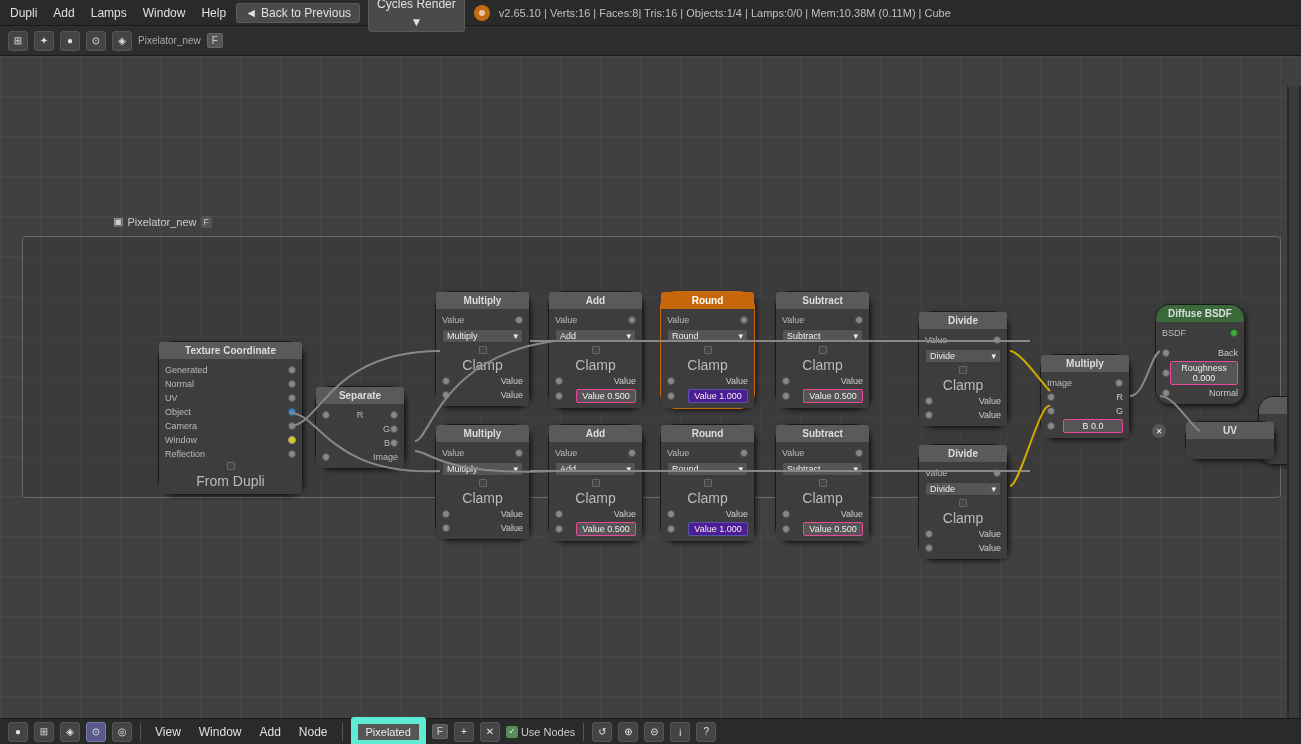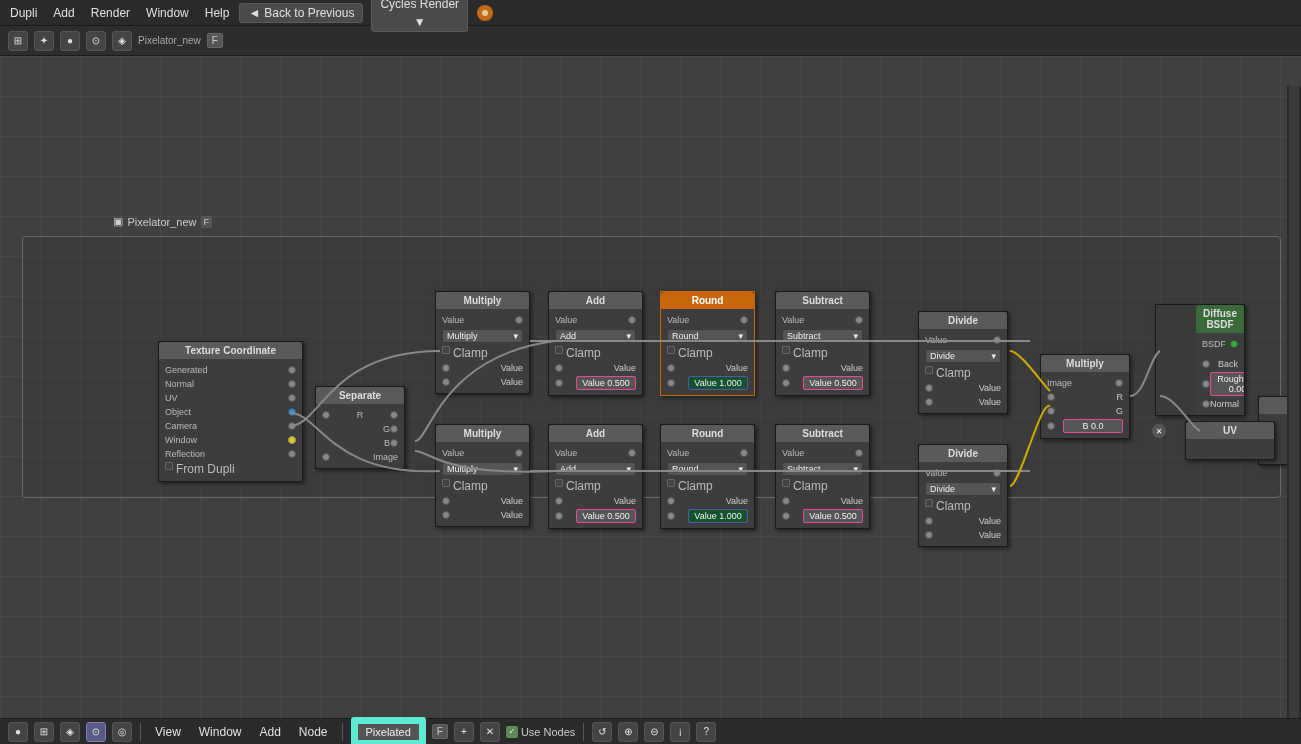--- a/index.html
+++ b/index.html
@@ -130,21 +130,21 @@
       display: flex;
       align-items: center;
       gap: 4px;
       font-size: 11px;
       color: #ccc;
     }
 
     
     .node {
       position: absolute;
-      border-radius: 0;
+      border-radius: 15px;
       min-width: 90px;
       font-size: 10px;
       border: 1px solid #1a1a1a;
       background: #3a3a3a;
       box-shadow: 2px 2px 4px rgba(0,0,0,0.5);
     }
 
     .node-header {
       border-radius: 3px 3px 0 0;
       padding: 3px 6px;
@@ -209,42 +209,44 @@
       border: 1px solid #ec4899;
       border-radius: 2px;
       padding: 1px 4px;
       font-size: 9px;
       color: #eee;
       min-width: 60px;
       text-align: center;
     }
 
     .node-field.highlight {
-      background: #14532d;
+      background: #4c1d95;
       border-color: #5555aa;
     }
 
     .node-label-right {
       text-align: right;
       font-size: 9px;
       color: #bbb;
     }
 
     .node-label-left {
       text-align: left;
       font-size: 9px;
       color: #bbb;
     }
 
     .checkbox-row {
       display: flex;
+      align-items: center;
       gap: 3px;
       padding: 1px 2px;
-      font-size: 12px;
+      font-size: 14px;
       color: #bbb;
+      flex-direction: column;
     }
 
     .mini-checkbox {
       width: 8px;
       height: 8px;
       border: 1px solid #666;
       background: #444;
       border-radius: 1px;
       flex-shrink: 0;
     }
@@ -401,39 +403,40 @@
       height: 100%;
       background: #3a3a3a;
     }
   </style>
 </head>
 <body>
 
 <div id="top-bar">
   <div class="menu-item">Dupli</div>
   <div class="menu-item">Add</div>
-  <div class="menu-item">Render</div>
+  <div class="menu-item">Lamps</div>
   <div class="menu-item">Window</div>
   <div class="menu-item">Help</div>
 
   <div id="back-btn">
     <span>◄</span>
     <span>Back to Previous</span>
   </div>
 
   <div id="render-mode">
     <span>Cycles Render</span>
     <span>▼</span>
   </div>
 
   <svg id="blender-icon" viewBox="0 0 18 18">
     <circle cx="9" cy="9" r="8" fill="#e87d0d" opacity="0.8"></circle>
     <circle cx="9" cy="9" r="3" fill="white" opacity="0.6"></circle>
   </svg>
 
+  <div id="status-bar-top">v2.65.10 | Verts:16 | Faces:8| Tris:16 | Objects:1/4 | Lamps:0/0 | Mem:10.38M (0.11M) | Cube</div>
 </div>
 
 <div id="main-area">
 
   <div id="node-editor-header">
 
     <div class="bottom-icon-btn">⊞</div>
     <div class="bottom-icon-btn">✦</div>
     <div class="bottom-icon-btn">●</div>
     <div class="bottom-icon-btn">⊙</div>
@@ -867,21 +870,21 @@
           <span class="node-socket socket-gray"></span>
           <span>G</span>
         </div>
         <div class="node-row">
           <span class="node-socket socket-gray"></span>
           <div class="node-field">B 0.0</div>
         </div>
       </div>
     </div>
 
-    <div class="node" style="left:1155px; top:248px; width:80px; overflow:hidden;padding-left:40px;">
+    <div class="node" style="left:1155px; top:248px; width:80px; overflow:hidden;">
       <div class="node-header green">
         <span>Diffuse BSDF</span>
       </div>
       <div class="node-body">
         <div class="node-row">
           <span class="node-label-left">BSDF</span>
           <span class="node-socket socket-green"></span>
         </div>
         <div style="height:6px;"></div>
         <div class="node-row">

